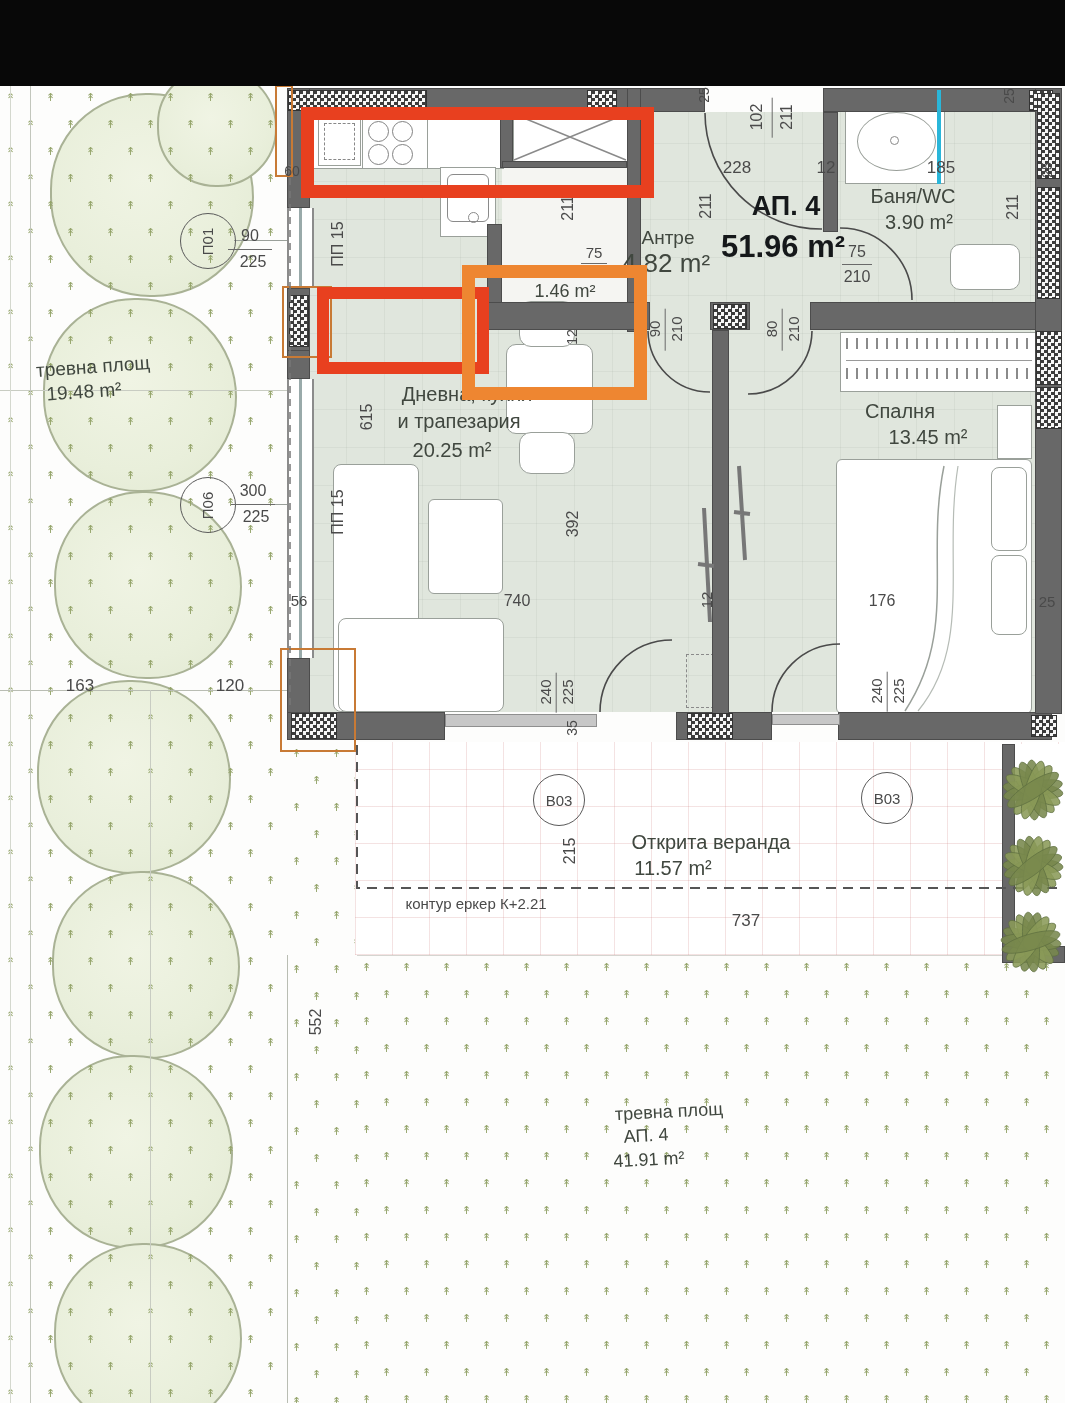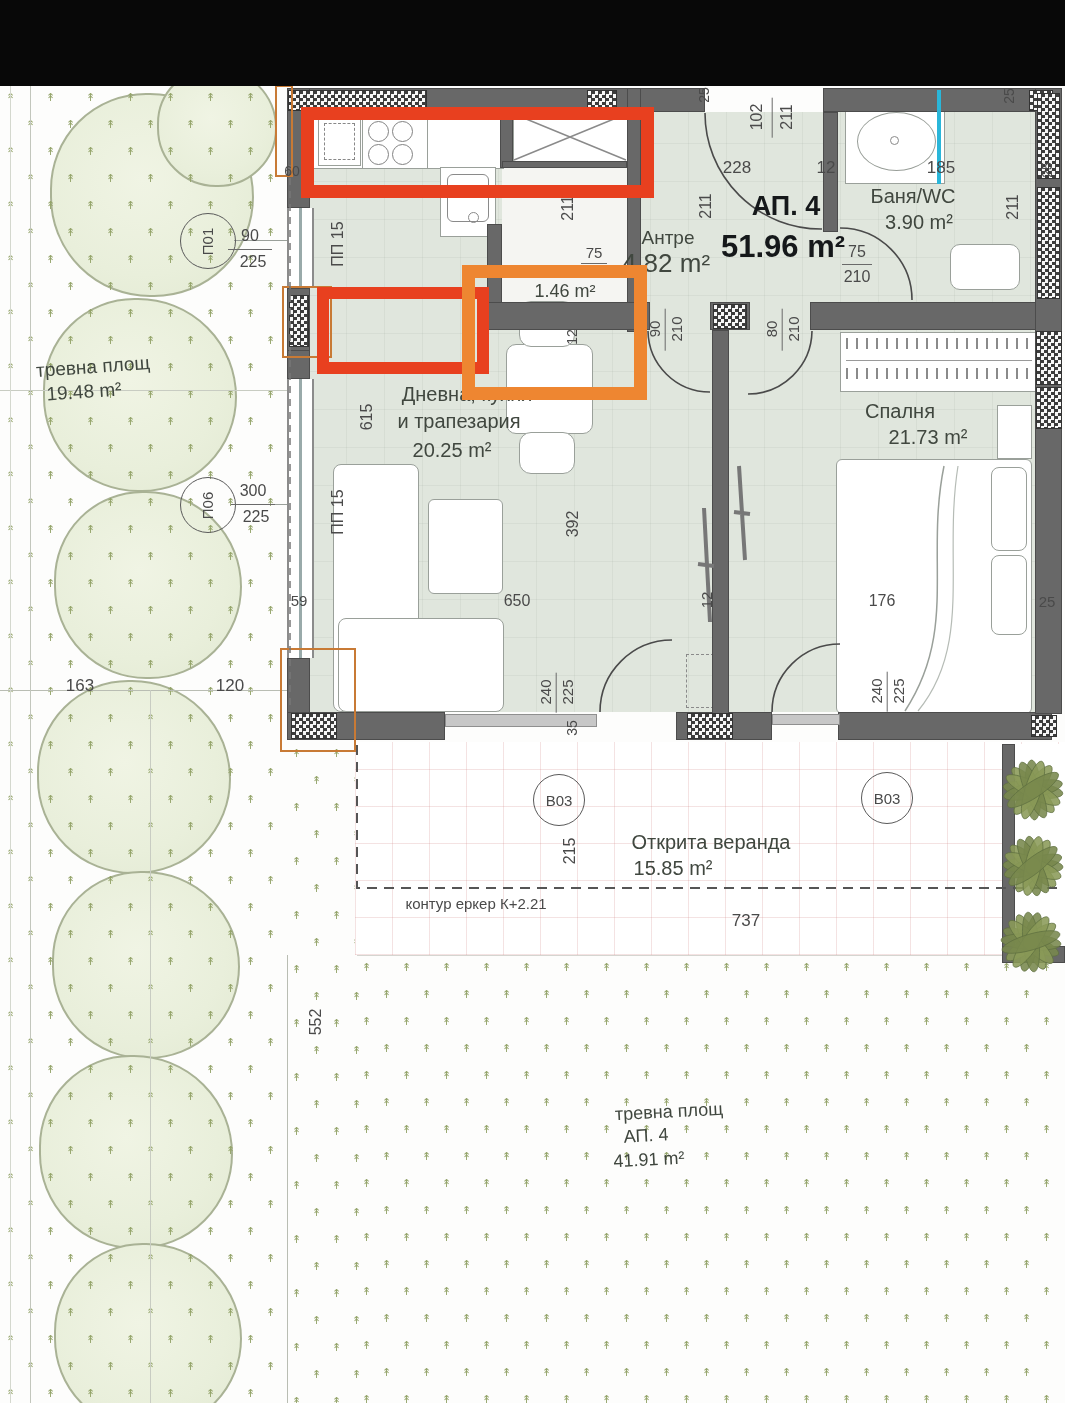--- a/index.html
+++ b/index.html
@@ -889,23 +889,23 @@
     <span class="title" style="left: 783px; top: 247px; font-size: 31px; transform: translate(-50%, -50%) rotate(0deg);">51.96 m²</span>
     <span class="room" style="left: 668px; top: 238px; font-size: 19px; transform: translate(-50%, -50%) rotate(0deg);">Антре</span>
     <span class="room" style="left: 666px; top: 263px; font-size: 26px; transform: translate(-50%, -50%) rotate(0deg);">4.82 m²</span>
     <span class="room" style="left: 913px; top: 196px; font-size: 20px; transform: translate(-50%, -50%) rotate(0deg);">Баня/WC</span>
     <span class="room" style="left: 919px; top: 222px; font-size: 20px; transform: translate(-50%, -50%) rotate(0deg);">3.90 m²</span>
     <span class="room" style="left: 565px; top: 291px; font-size: 18px; transform: translate(-50%, -50%) rotate(0deg);">1.46 m²</span>
     <span class="room" style="left: 467px; top: 394px; font-size: 20px; transform: translate(-50%, -50%) rotate(0deg);">Дневна, кухня</span>
     <span class="room" style="left: 459px; top: 421px; font-size: 20px; transform: translate(-50%, -50%) rotate(0deg);">и трапезария</span>
     <span class="room" style="left: 452px; top: 450px; font-size: 20px; transform: translate(-50%, -50%) rotate(0deg);">20.25 m²</span>
     <span class="room" style="left: 900px; top: 411px; font-size: 20px; transform: translate(-50%, -50%) rotate(0deg);">Спалня</span>
-    <span class="room" style="left: 928px; top: 437px; font-size: 20px; transform: translate(-50%, -50%) rotate(0deg);">21.73 m²</span>
+    <span class="room" style="left: 928px; top: 437px; font-size: 20px; transform: translate(-50%, -50%) rotate(0deg);">13.45 m²</span>
     <span class="room" style="left: 711px; top: 842px; font-size: 20px; transform: translate(-50%, -50%) rotate(0deg);">Открита веранда</span>
-    <span class="room" style="left: 673px; top: 868px; font-size: 20px; transform: translate(-50%, -50%) rotate(0deg);">15.85 m²</span>
+    <span class="room" style="left: 673px; top: 868px; font-size: 20px; transform: translate(-50%, -50%) rotate(0deg);">11.57 m²</span>
     <span class="dim" style="left: 476px; top: 903px; font-size: 15px; transform: translate(-50%, -50%) rotate(0deg);">контур еркер К+2.21</span>
     <span class="room" style="left: 93px; top: 367px; font-size: 19px; transform: translate(-50%, -50%) rotate(-4deg);">тревна площ</span>
     <span class="room" style="left: 84px; top: 392px; font-size: 19px; transform: translate(-50%, -50%) rotate(-4deg);">19.48 m²</span>
     <span class="room" style="left: 669px; top: 1112px; font-size: 18px; transform: translate(-50%, -50%) rotate(-3deg);">тревна площ</span>
     <span class="room" style="left: 646px; top: 1136px; font-size: 18px; transform: translate(-50%, -50%) rotate(-3deg);">АП. 4</span>
     <span class="room" style="left: 649px; top: 1160px; font-size: 18px; transform: translate(-50%, -50%) rotate(-3deg);">41.91 m²</span>
     <span class="dim" style="left: 292px; top: 171px; font-size: 14px; transform: translate(-50%, -50%) rotate(0deg);">60</span>
     <span class="dim" style="left: 737px; top: 168px; font-size: 17px; transform: translate(-50%, -50%) rotate(0deg);">228</span>
     <span class="dim" style="left: 826px; top: 168px; font-size: 17px; transform: translate(-50%, -50%) rotate(0deg);">12</span>
     <span class="dim" style="left: 941px; top: 168px; font-size: 17px; transform: translate(-50%, -50%) rotate(0deg);">185</span>
@@ -922,22 +922,22 @@
     <span class="dim" style="left: 594px; top: 252px; font-size: 15px; transform: translate(-50%, -50%) rotate(0deg);">75</span>
     <span class="dim" style="left: 572px; top: 337px; font-size: 14px; transform: translate(-50%, -50%) rotate(-90deg);">12</span>
     <span class="dim" style="left: 654px; top: 329px; font-size: 15px; transform: translate(-50%, -50%) rotate(-90deg);">90</span>
     <span class="dim" style="left: 676px; top: 329px; font-size: 15px; transform: translate(-50%, -50%) rotate(-90deg);">210</span>
     <span class="dim" style="left: 771px; top: 329px; font-size: 15px; transform: translate(-50%, -50%) rotate(-90deg);">80</span>
     <span class="dim" style="left: 793px; top: 329px; font-size: 15px; transform: translate(-50%, -50%) rotate(-90deg);">210</span>
     <span class="dim" style="left: 338px; top: 244px; font-size: 16px; transform: translate(-50%, -50%) rotate(-90deg);">ПП 15</span>
     <span class="dim" style="left: 338px; top: 512px; font-size: 16px; transform: translate(-50%, -50%) rotate(-90deg);">ПП 15</span>
     <span class="dim" style="left: 367px; top: 417px; font-size: 16px; transform: translate(-50%, -50%) rotate(-90deg);">615</span>
     <span class="dim" style="left: 573px; top: 524px; font-size: 16px; transform: translate(-50%, -50%) rotate(-90deg);">392</span>
-    <span class="dim" style="left: 517px; top: 601px; font-size: 16px; transform: translate(-50%, -50%) rotate(0deg);">650</span>
-    <span class="dim" style="left: 299px; top: 600px; font-size: 15px; transform: translate(-50%, -50%) rotate(0deg);">59</span>
+    <span class="dim" style="left: 517px; top: 601px; font-size: 16px; transform: translate(-50%, -50%) rotate(0deg);">740</span>
+    <span class="dim" style="left: 299px; top: 600px; font-size: 15px; transform: translate(-50%, -50%) rotate(0deg);">56</span>
     <span class="dim" style="left: 80px; top: 686px; font-size: 17px; transform: translate(-50%, -50%) rotate(0deg);">163</span>
     <span class="dim" style="left: 230px; top: 686px; font-size: 17px; transform: translate(-50%, -50%) rotate(0deg);">120</span>
     <span class="dim" style="left: 882px; top: 601px; font-size: 16px; transform: translate(-50%, -50%) rotate(0deg);">176</span>
     <span class="dim" style="left: 706px; top: 600px; font-size: 15px; transform: translate(-50%, -50%) rotate(-90deg);">12</span>
     <span class="dim" style="left: 1047px; top: 601px; font-size: 15px; transform: translate(-50%, -50%) rotate(0deg);">25</span>
     <span class="dim" style="left: 545px; top: 692px; font-size: 15px; transform: translate(-50%, -50%) rotate(-90deg);">240</span>
     <span class="dim" style="left: 567px; top: 692px; font-size: 15px; transform: translate(-50%, -50%) rotate(-90deg);">225</span>
     <span class="dim" style="left: 572px; top: 728px; font-size: 14px; transform: translate(-50%, -50%) rotate(-90deg);">35</span>
     <span class="dim" style="left: 876px; top: 691px; font-size: 15px; transform: translate(-50%, -50%) rotate(-90deg);">240</span>
     <span class="dim" style="left: 898px; top: 691px; font-size: 15px; transform: translate(-50%, -50%) rotate(-90deg);">225</span>

